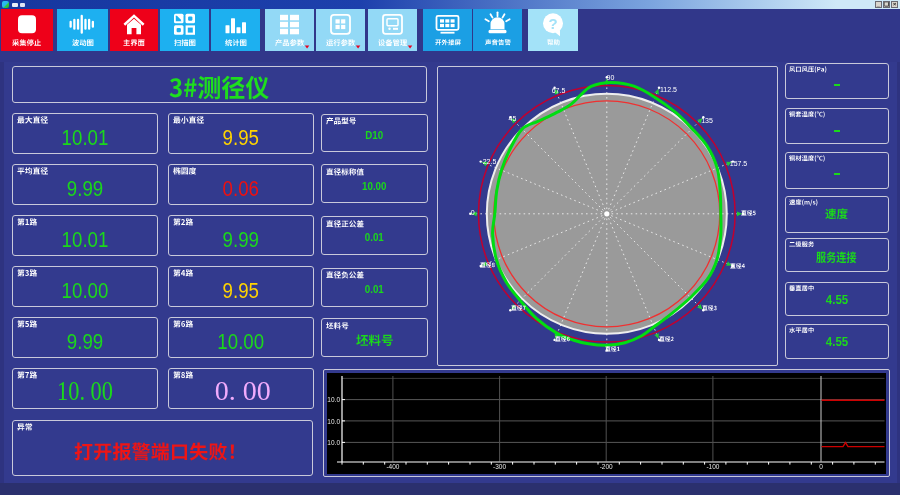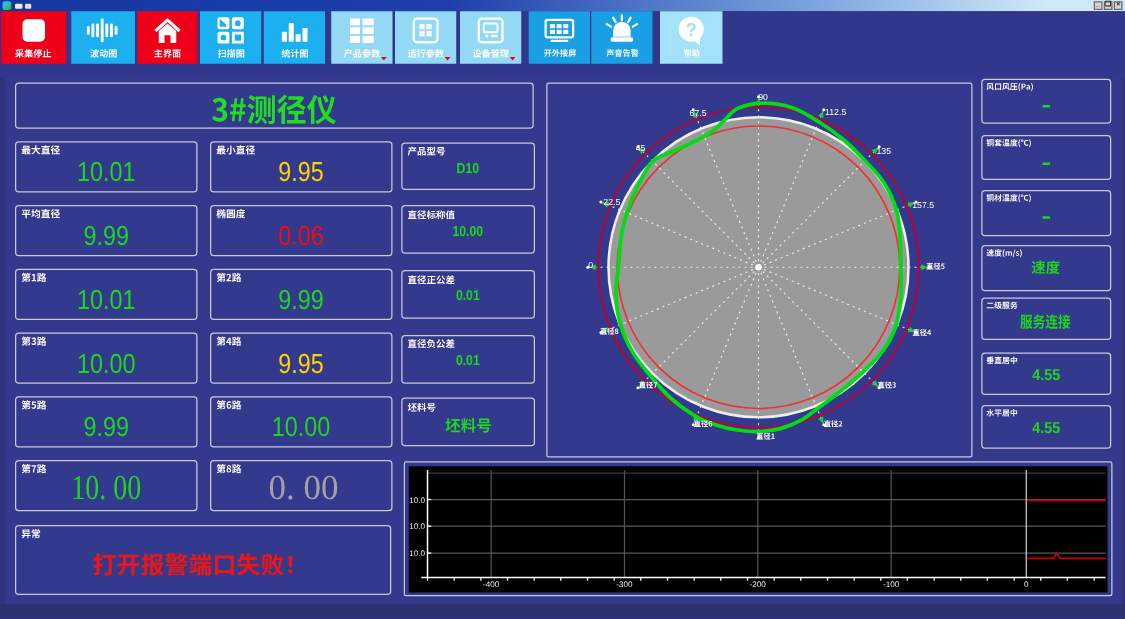--- a/index.html
+++ b/index.html
@@ -196,21 +196,21 @@
 <div class="val" style="left:168px;top:330.7px;width:145.5px;font-size:22px;color:#1bd81b;transform:scaleX(0.85)">10.00</div>
 <div class="box" style="left:12px;top:367.5px;width:146px;height:41.5px"></div>
 <div class="box" style="left:168px;top:367.5px;width:145.5px;height:41.5px"></div>
 <svg style="position:absolute;left:16.5px;top:371.3px;overflow:visible" width="20" height="8">
     <path d="M4.7 0.2C4.5 0.9 4.1 1.6 3.6 2.0C3.8 2.1 4.2 2.3 4.4 2.4H2.5L3.3 2.1C3.2 1.9 3.1 1.7 3.0 1.5H4.0V0.8H2.2C2.3 0.7 2.3 0.5 2.4 0.4L1.5 0.2C1.3 0.9 0.8 1.6 0.3 2.0C0.5 2.1 0.8 2.3 1.0 2.4V3.2H3.4V3.6H1.3C1.2 4.3 1.1 5.1 1.0 5.6H2.6C2.0 6.1 1.2 6.6 0.4 6.8C0.6 7.0 0.8 7.3 1.0 7.5C1.8 7.2 2.7 6.7 3.4 6.0V7.6H4.3V5.6H6.2C6.1 6.1 6.0 6.3 6.0 6.3C5.9 6.4 5.8 6.4 5.7 6.4C5.6 6.4 5.2 6.4 4.9 6.4C5.0 6.6 5.1 7.0 5.2 7.2C5.6 7.3 5.9 7.2 6.2 7.2C6.4 7.2 6.6 7.1 6.7 6.9C6.9 6.7 7.0 6.2 7.1 5.2C7.1 5.1 7.1 4.9 7.1 4.9H4.3V4.4H6.8V2.4H6.0L6.8 2.1C6.7 1.9 6.6 1.7 6.4 1.5H7.5V0.8H5.4C5.5 0.7 5.5 0.5 5.6 0.4ZM2.1 4.4H3.4V4.9H2.0ZM4.3 3.2H5.8V3.6H4.3ZM1.1 2.4C1.3 2.2 1.6 1.9 1.8 1.5H2.0C2.2 1.8 2.4 2.2 2.4 2.4ZM4.5 2.4C4.7 2.2 4.9 1.9 5.1 1.5H5.4C5.6 1.8 5.9 2.2 6.0 2.4Z M9.3 6.9H10.4C10.5 4.6 10.7 3.4 12.0 1.8V1.1H8.2V2.1H10.8C9.7 3.6 9.4 4.9 9.3 6.9Z M13.8 1.3H14.9V2.3H13.8ZM12.6 6.4 12.8 7.3C13.7 7.1 14.8 6.8 15.9 6.5L15.8 5.7L14.9 5.9V4.9H15.8V4.6C15.9 4.8 16.0 4.9 16.1 5.1L16.3 5.0V7.5H17.1V7.3H18.6V7.5H19.5V5.0L19.5 5.0C19.6 4.7 19.9 4.4 20.1 4.2C19.5 4.0 18.9 3.7 18.5 3.3C18.9 2.7 19.3 2.0 19.6 1.2L19.0 0.9L18.8 1.0H17.7C17.8 0.8 17.8 0.6 17.9 0.5L17.0 0.2C16.8 1.1 16.3 1.9 15.7 2.5V0.5H13.0V3.1H14.1V6.1L13.7 6.2V3.7H13.0V6.3ZM17.1 6.5V5.4H18.6V6.5ZM18.4 1.8C18.2 2.1 18.1 2.4 17.8 2.7C17.6 2.4 17.4 2.2 17.3 1.9L17.3 1.8ZM16.9 4.6C17.3 4.4 17.6 4.2 17.9 3.9C18.2 4.2 18.5 4.4 18.9 4.6ZM17.3 3.3C16.8 3.7 16.3 4.0 15.8 4.3V4.0H14.9V3.1H15.7V2.6C15.9 2.8 16.2 3.0 16.3 3.2C16.5 3.0 16.7 2.8 16.8 2.6C16.9 2.8 17.1 3.1 17.3 3.3Z" fill="#ffffff"></path>
   </svg>
 <svg style="position:absolute;left:172.5px;top:371.3px;overflow:visible" width="20" height="8">
     <path d="M4.7 0.2C4.5 0.9 4.1 1.6 3.6 2.0C3.8 2.1 4.2 2.3 4.4 2.4H2.5L3.3 2.1C3.2 1.9 3.1 1.7 3.0 1.5H4.0V0.8H2.2C2.3 0.7 2.3 0.5 2.4 0.4L1.5 0.2C1.3 0.9 0.8 1.6 0.3 2.0C0.5 2.1 0.8 2.3 1.0 2.4V3.2H3.4V3.6H1.3C1.2 4.3 1.1 5.1 1.0 5.6H2.6C2.0 6.1 1.2 6.6 0.4 6.8C0.6 7.0 0.8 7.3 1.0 7.5C1.8 7.2 2.7 6.7 3.4 6.0V7.6H4.3V5.6H6.2C6.1 6.1 6.0 6.3 6.0 6.3C5.9 6.4 5.8 6.4 5.7 6.4C5.6 6.4 5.2 6.4 4.9 6.4C5.0 6.6 5.1 7.0 5.2 7.2C5.6 7.3 5.9 7.2 6.2 7.2C6.4 7.2 6.6 7.1 6.7 6.9C6.9 6.7 7.0 6.2 7.1 5.2C7.1 5.1 7.1 4.9 7.1 4.9H4.3V4.4H6.8V2.4H6.0L6.8 2.1C6.7 1.9 6.6 1.7 6.4 1.5H7.5V0.8H5.4C5.5 0.7 5.5 0.5 5.6 0.4ZM2.1 4.4H3.4V4.9H2.0ZM4.3 3.2H5.8V3.6H4.3ZM1.1 2.4C1.3 2.2 1.6 1.9 1.8 1.5H2.0C2.2 1.8 2.4 2.2 2.4 2.4ZM4.5 2.4C4.7 2.2 4.9 1.9 5.1 1.5H5.4C5.6 1.8 5.9 2.2 6.0 2.4Z M10.1 7.0C11.3 7.0 12.0 6.3 12.0 5.4C12.0 4.6 11.6 4.2 11.1 3.9V3.8C11.4 3.6 11.8 3.1 11.8 2.5C11.8 1.6 11.2 1.0 10.1 1.0C9.1 1.0 8.4 1.6 8.4 2.5C8.4 3.1 8.7 3.6 9.2 3.9V3.9C8.6 4.2 8.2 4.7 8.2 5.4C8.2 6.3 9.0 7.0 10.1 7.0ZM10.5 3.6C9.9 3.3 9.4 3.1 9.4 2.5C9.4 2.1 9.7 1.8 10.1 1.8C10.6 1.8 10.9 2.1 10.9 2.6C10.9 2.9 10.7 3.3 10.5 3.6ZM10.1 6.2C9.6 6.2 9.2 5.8 9.2 5.3C9.2 4.9 9.4 4.5 9.7 4.2C10.4 4.5 11.0 4.8 11.0 5.4C11.0 5.9 10.6 6.2 10.1 6.2Z M13.8 1.3H14.9V2.3H13.8ZM12.6 6.4 12.8 7.3C13.7 7.1 14.8 6.8 15.9 6.5L15.8 5.7L14.9 5.9V4.9H15.8V4.6C15.9 4.8 16.0 4.9 16.1 5.1L16.3 5.0V7.5H17.1V7.3H18.6V7.5H19.5V5.0L19.5 5.0C19.6 4.7 19.9 4.4 20.1 4.2C19.5 4.0 18.9 3.7 18.5 3.3C18.9 2.7 19.3 2.0 19.6 1.2L19.0 0.9L18.8 1.0H17.7C17.8 0.8 17.8 0.6 17.9 0.5L17.0 0.2C16.8 1.1 16.3 1.9 15.7 2.5V0.5H13.0V3.1H14.1V6.1L13.7 6.2V3.7H13.0V6.3ZM17.1 6.5V5.4H18.6V6.5ZM18.4 1.8C18.2 2.1 18.1 2.4 17.8 2.7C17.6 2.4 17.4 2.2 17.3 1.9L17.3 1.8ZM16.9 4.6C17.3 4.4 17.6 4.2 17.9 3.9C18.2 4.2 18.5 4.4 18.9 4.6ZM17.3 3.3C16.8 3.7 16.3 4.0 15.8 4.3V4.0H14.9V3.1H15.7V2.6C15.9 2.8 16.2 3.0 16.3 3.2C16.5 3.0 16.7 2.8 16.8 2.6C16.9 2.8 17.1 3.1 17.3 3.3Z" fill="#ffffff"></path>
   </svg>
 <div class="val" style="left:12px;top:376.5px;width:146px;font-size:28px;font-family:'Liberation Serif',serif;color:#1bd81b;transform:scaleX(0.8)">10. 00</div>
-<div class="val" style="left:170px;top:376.5px;width:145.5px;font-size:28px;font-family:'Liberation Serif',serif;color:#a3a3a3">0. 00</div>
+<div class="val" style="left:170px;top:376.5px;width:145.5px;font-size:28px;font-family:'Liberation Serif',serif;color:#f0abfc">0. 00</div>
 <div class="box" style="left:321px;top:113.6px;width:106.5px;height:38.6px"></div>
 <svg style="position:absolute;left:325.5px;top:117.0px;overflow:visible" width="30" height="8">
     <path d="M3.1 0.4C3.2 0.6 3.3 0.8 3.4 1.0H0.8V1.9H2.5L1.9 2.2C2.1 2.4 2.3 2.8 2.4 3.1H0.8V4.2C0.8 4.9 0.8 6.0 0.2 6.8C0.4 6.9 0.8 7.3 0.9 7.5C1.7 6.6 1.8 5.1 1.8 4.2V4.0H7.1V3.1H5.5L6.1 2.2L5.1 1.9C5.0 2.3 4.8 2.8 4.6 3.1H2.8L3.3 2.9C3.2 2.6 2.9 2.2 2.7 1.9H7.0V1.0H4.5C4.4 0.8 4.2 0.4 4.0 0.2Z M10.1 1.4H12.7V2.4H10.1ZM9.2 0.5V3.3H13.7V0.5ZM8.1 3.9V7.4H9.0V7.0H10.1V7.3H11.0V3.9ZM9.0 6.1V4.8H10.1V6.1ZM11.7 3.9V7.4H12.6V7.0H13.8V7.3H14.7V3.9ZM12.6 6.1V4.8H13.8V6.1Z M19.8 0.7V3.3H20.7V0.7ZM21.2 0.3V3.6C21.2 3.7 21.2 3.7 21.1 3.7C21.0 3.7 20.6 3.7 20.3 3.7C20.4 3.9 20.5 4.3 20.5 4.5C21.1 4.5 21.5 4.5 21.7 4.3C22.0 4.2 22.1 4.0 22.1 3.6V0.3ZM18.0 1.3V2.1H17.3V1.3ZM16.3 4.8V5.7H18.5V6.3H15.5V7.1H22.4V6.3H19.5V5.7H21.7V4.8H19.5V4.2H18.8V2.9H19.5V2.1H18.8V1.3H19.4V0.5H15.9V1.3H16.5V2.1H15.6V2.9H16.4C16.3 3.3 16.0 3.6 15.5 3.9C15.6 4.1 15.9 4.4 16.1 4.6C16.8 4.2 17.1 3.5 17.3 2.9H18.0V4.4H18.5V4.8Z M25.0 1.3H28.1V2.0H25.0ZM24.1 0.5V2.8H29.1V0.5ZM23.2 3.3V4.1H24.6C24.5 4.6 24.3 5.1 24.1 5.5H28.0C27.9 6.0 27.8 6.3 27.7 6.4C27.6 6.5 27.5 6.5 27.3 6.5C27.1 6.5 26.5 6.5 26.0 6.5C26.2 6.7 26.3 7.1 26.3 7.3C26.9 7.4 27.4 7.3 27.6 7.3C28.0 7.3 28.2 7.3 28.5 7.0C28.8 6.8 28.9 6.2 29.1 5.0C29.1 4.9 29.1 4.7 29.1 4.7H25.5L25.7 4.1H30.0V3.3Z" fill="#ffffff"></path>
   </svg>
 <div class="val" style="left:321px;top:129.79999999999998px;width:106.5px;font-size:11.5px;font-weight:bold;color:#1bd81b;transform:scaleX(0.85)">D10</div>
 <div class="box" style="left:321px;top:164.4px;width:106.5px;height:38.6px"></div>
 <svg style="position:absolute;left:325.5px;top:167.8px;overflow:visible" width="38" height="8">
     <path d="M1.3 2.0V6.3H0.3V7.1H7.3V6.3H6.3V2.0H4.0L4.1 1.6H7.1V0.8H4.2L4.3 0.3L3.3 0.2L3.3 0.8H0.5V1.6H3.2L3.1 2.0ZM2.2 3.8H5.4V4.2H2.2ZM2.2 3.1V2.7H5.4V3.1ZM2.2 4.8H5.4V5.2H2.2ZM2.2 6.3V5.9H5.4V6.3Z M9.4 0.2C9.1 0.7 8.4 1.4 7.8 1.7C8.0 1.9 8.2 2.3 8.3 2.5C9.0 2.0 9.8 1.3 10.3 0.6ZM10.6 0.6V1.4H13.1C12.4 2.2 11.1 2.9 9.9 3.3C10.1 3.5 10.4 3.8 10.5 4.1C11.2 3.8 12.0 3.5 12.6 3.0C13.3 3.3 14.1 3.7 14.4 4.0L14.9 3.3C14.6 3.0 13.9 2.7 13.3 2.5C13.9 2.0 14.3 1.5 14.6 0.9L13.9 0.6L13.8 0.6ZM10.6 4.1V5.0H12.1V6.4H10.2V7.2H14.9V6.4H13.0V5.0H14.5V4.1ZM9.6 1.9C9.2 2.7 8.4 3.4 7.7 3.9C7.9 4.1 8.1 4.6 8.2 4.8C8.4 4.6 8.6 4.4 8.8 4.2V7.4H9.7V3.2C10.0 2.9 10.2 2.6 10.4 2.2Z M18.7 0.7V1.6H22.1V0.7ZM21.1 4.3C21.4 5.1 21.7 6.1 21.8 6.7L22.6 6.4C22.5 5.8 22.2 4.8 21.8 4.0ZM18.7 4.1C18.6 4.9 18.2 5.7 17.8 6.2C18.0 6.3 18.4 6.6 18.6 6.7C19.0 6.1 19.3 5.1 19.6 4.3ZM18.4 2.5V3.4H19.9V6.3C19.9 6.4 19.9 6.4 19.8 6.4C19.7 6.4 19.3 6.4 19.0 6.4C19.2 6.7 19.3 7.1 19.3 7.3C19.8 7.3 20.2 7.3 20.5 7.2C20.8 7.0 20.8 6.7 20.8 6.3V3.4H22.5V2.5ZM16.5 0.2V1.7H15.5V2.6H16.3C16.1 3.4 15.8 4.4 15.3 5.0C15.5 5.2 15.7 5.6 15.8 5.9C16.1 5.5 16.3 4.9 16.5 4.2V7.4H17.4V3.8C17.6 4.1 17.8 4.4 17.9 4.7L18.4 3.9C18.3 3.8 17.6 3.0 17.4 2.7V2.6H18.3V1.7H17.4V0.2Z M26.5 3.3C26.3 4.2 26.0 5.1 25.6 5.7C25.9 5.8 26.2 6.0 26.4 6.2C26.8 5.5 27.1 4.5 27.3 3.4ZM28.7 3.4C29.0 4.3 29.3 5.4 29.4 6.1L30.2 5.8C30.1 5.1 29.8 4.0 29.5 3.2ZM26.7 0.3C26.6 1.1 26.3 2.0 25.8 2.6V2.4H25.0V1.3C25.3 1.2 25.7 1.1 26.0 1.0L25.5 0.3C24.9 0.5 24.0 0.8 23.1 0.9C23.2 1.1 23.3 1.4 23.4 1.6C23.6 1.6 23.9 1.5 24.2 1.5V2.4H23.1V3.2H24.0C23.8 4.0 23.4 4.8 22.9 5.3C23.1 5.5 23.3 5.8 23.4 6.1C23.6 5.7 23.9 5.2 24.2 4.6V7.4H25.0V4.3C25.2 4.6 25.4 4.9 25.5 5.1L26.0 4.4C25.8 4.2 25.2 3.6 25.0 3.4V3.2H25.8V2.9C26.1 3.0 26.3 3.2 26.5 3.3C26.7 2.9 26.9 2.5 27.1 2.0H27.6V6.4C27.6 6.5 27.5 6.5 27.4 6.5C27.3 6.5 27.0 6.5 26.7 6.5C26.8 6.7 27.0 7.1 27.0 7.3C27.5 7.3 27.9 7.3 28.1 7.2C28.4 7.0 28.5 6.8 28.5 6.4V2.0H29.1C29.0 2.2 28.9 2.5 28.8 2.7L29.6 2.9C29.8 2.4 30.0 1.8 30.2 1.3L29.6 1.1L29.5 1.2H27.4C27.5 0.9 27.6 0.7 27.6 0.4Z M34.8 0.2C34.8 0.5 34.8 0.7 34.8 0.9H32.9V1.7H34.7L34.6 2.2H33.3V6.5H32.6V7.2H37.8V6.5H37.2V2.2H35.4L35.5 1.7H37.6V0.9H35.7L35.8 0.3ZM34.1 6.5V6.0H36.3V6.5ZM34.1 3.9H36.3V4.4H34.1ZM34.1 3.3V2.9H36.3V3.3ZM34.1 5.0H36.3V5.4H34.1ZM32.2 0.3C31.8 1.3 31.2 2.4 30.6 3.1C30.7 3.3 30.9 3.8 31.0 4.1C31.2 3.9 31.3 3.7 31.4 3.5V7.4H32.3V2.2C32.6 1.6 32.8 1.1 33.0 0.5Z" fill="#ffffff"></path>
   </svg>
 <div class="val" style="left:321px;top:180.6px;width:106.5px;font-size:11.5px;font-weight:bold;color:#1bd81b;transform:scaleX(0.85)">10.00</div>

